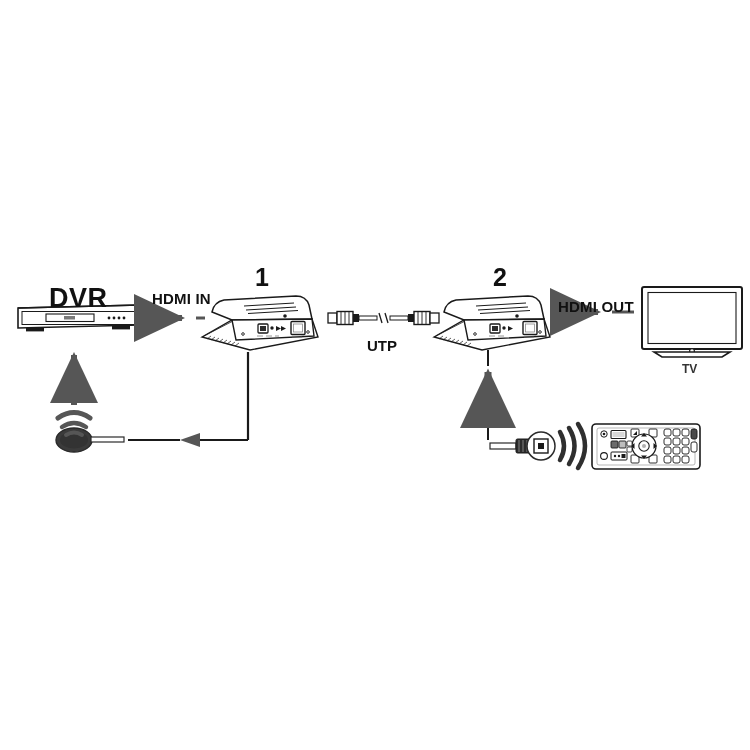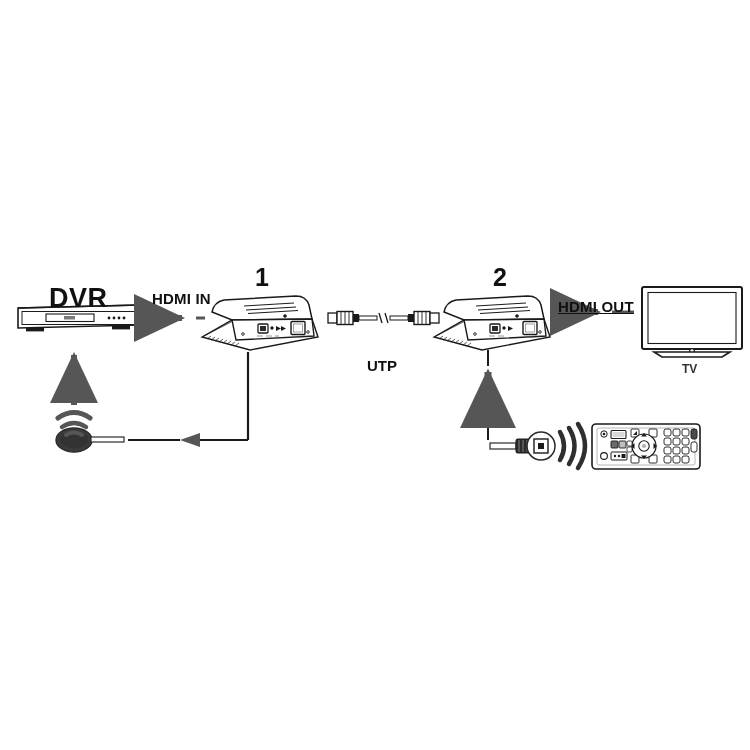--- a/index.html
+++ b/index.html
@@ -308,21 +308,21 @@
       <rect x="691" y="442" width="6" height="10" rx="2" fill="#ffffff" stroke="#1a1a1a" stroke-width="0.9"></rect>
     </g>
   </svg>
 
   <div class="lbl lbl-dvr" style="left:49px; top:283px;">DVR</div>
 
   <div class="lbl lbl-hdmi" style="left:144px; top:290px;margin-left:8px;">HDMI IN</div>
 
   <div class="lbl lbl-num" style="left:255px; top:263px;">1</div>
 
-  <div class="lbl lbl-utp" style="left:367px; top:337px;margin-top:20px;">UTP</div>
+  <div class="lbl lbl-utp" style="left:367px; top:337px;">UTP</div>
 
   <div class="lbl lbl-num" style="left:493px; top:263px;">2</div>
 
-  <div class="lbl lbl-hdmi" style="left:558px; top:298px;text-decoration:underline;">HDMI OUT</div>
+  <div class="lbl lbl-hdmi" style="left:558px; top:298px;">HDMI OUT</div>
 
   <div class="lbl lbl-tv" style="left:682px; top:362px;">TV</div>
 
 </div>
 
 </body></html>

